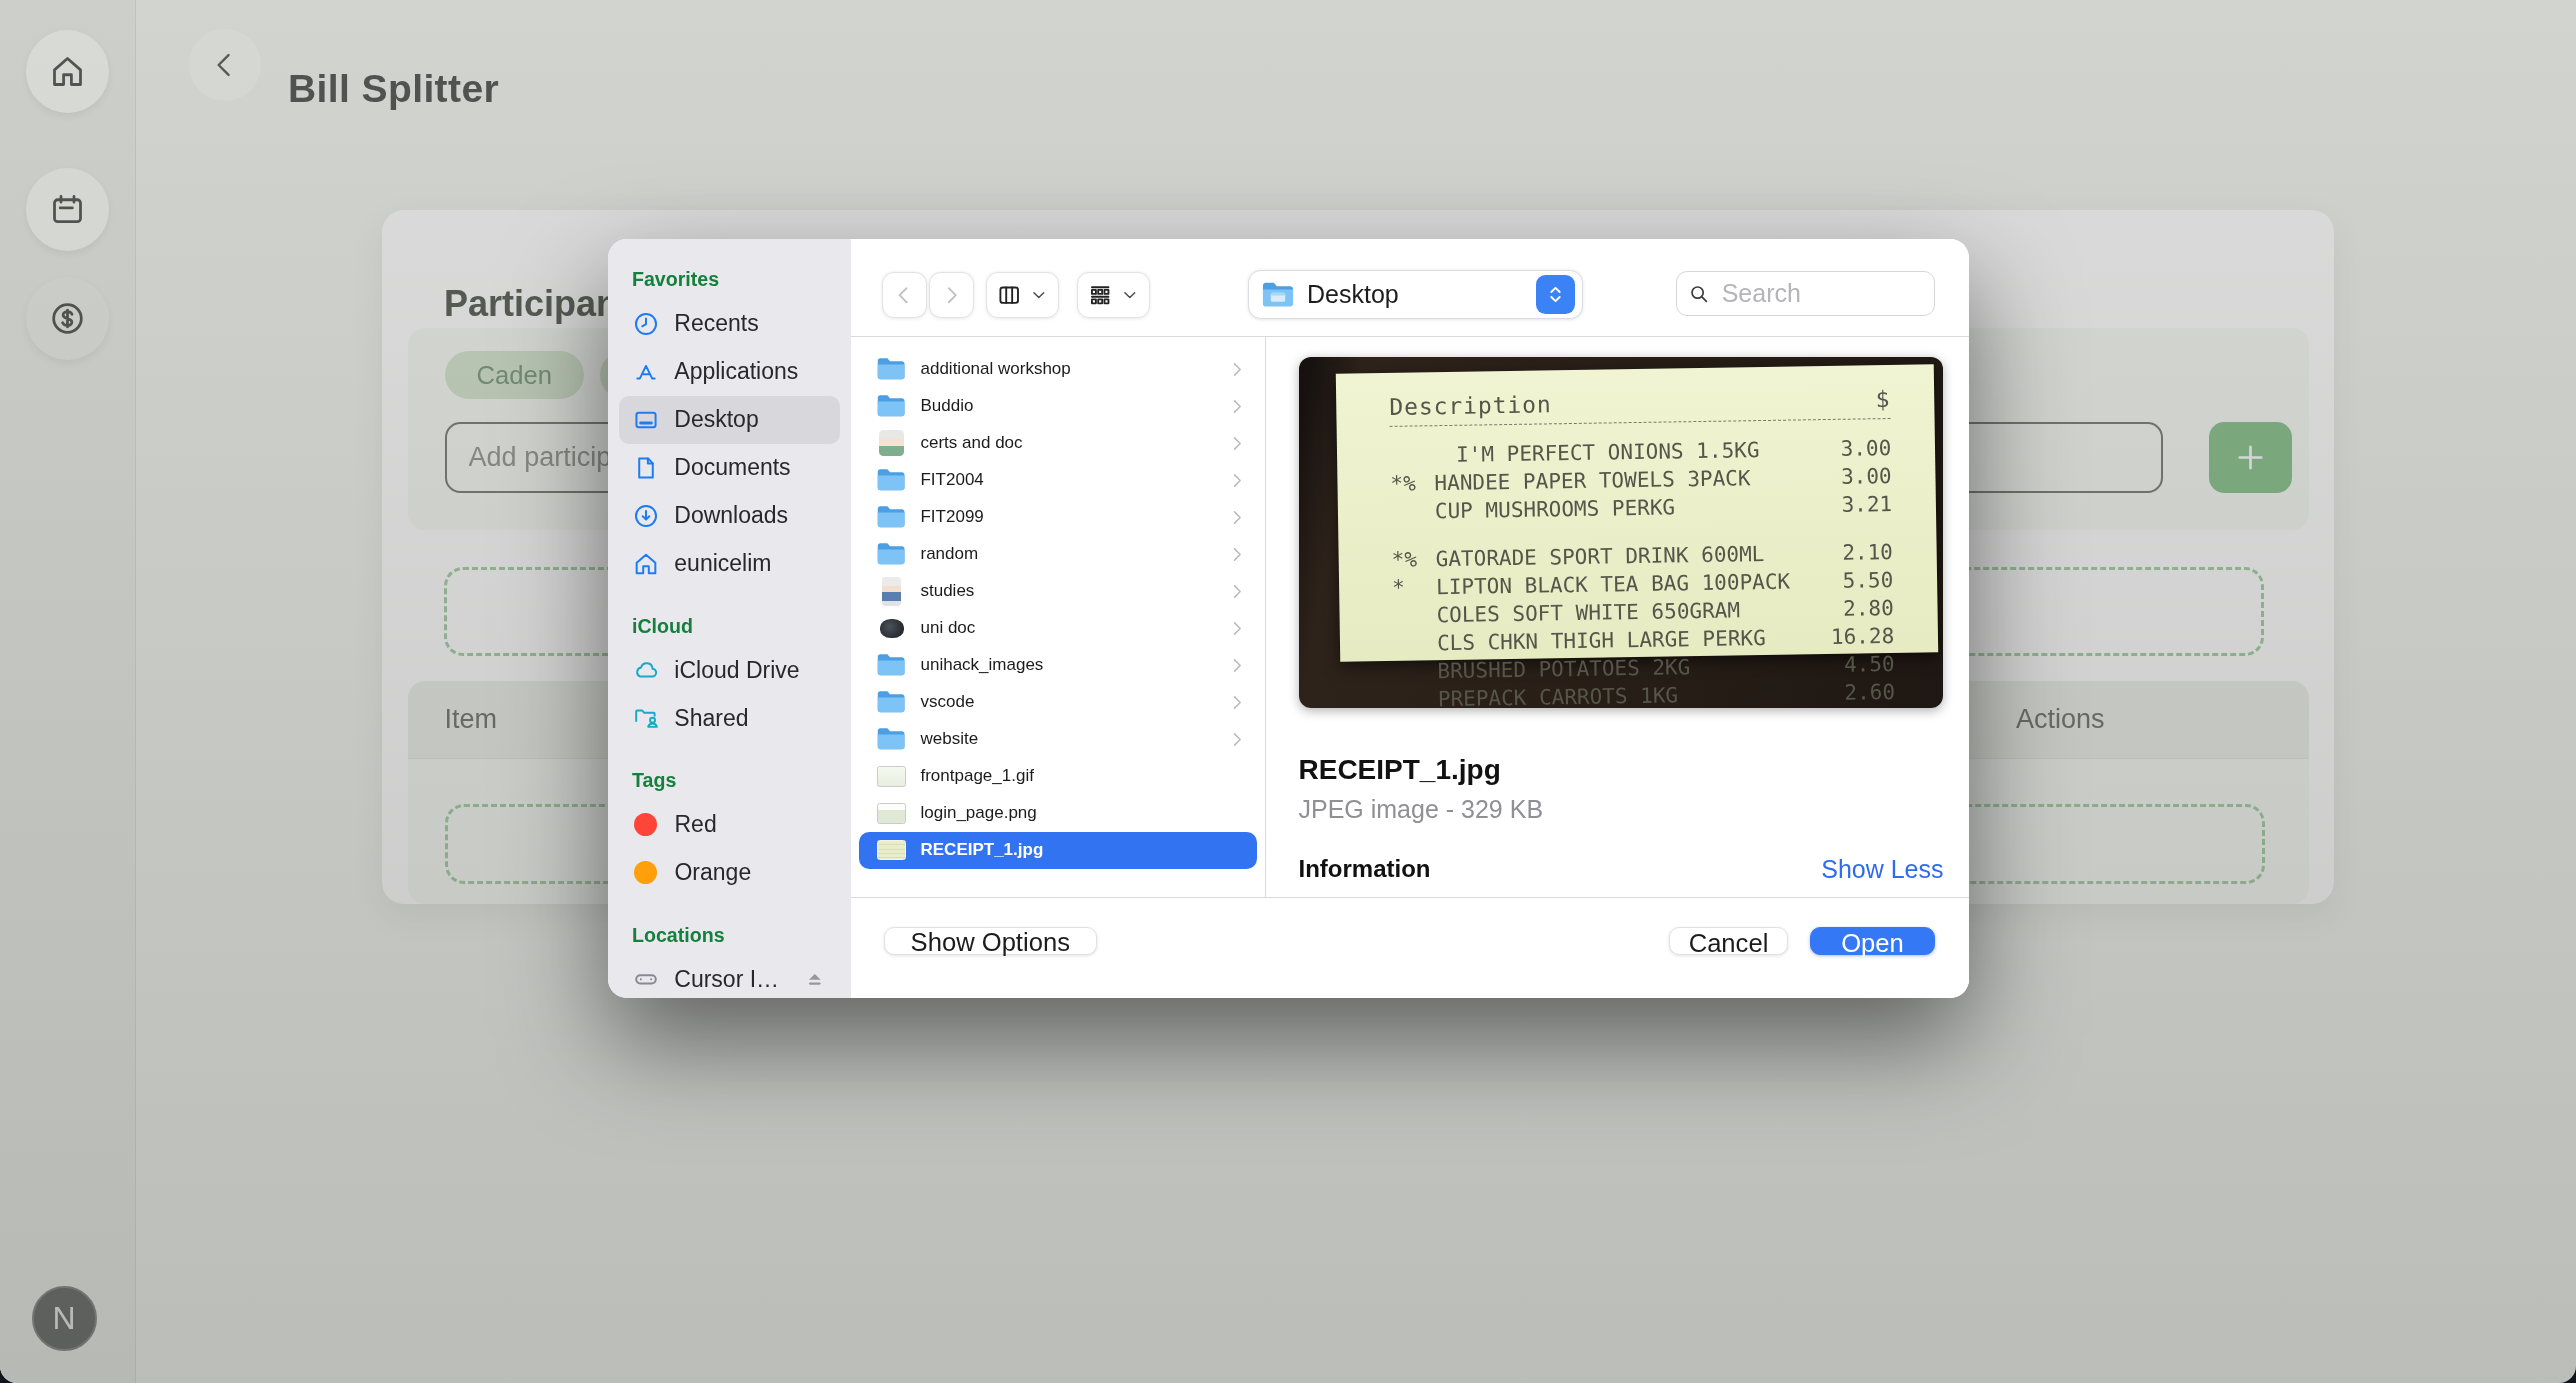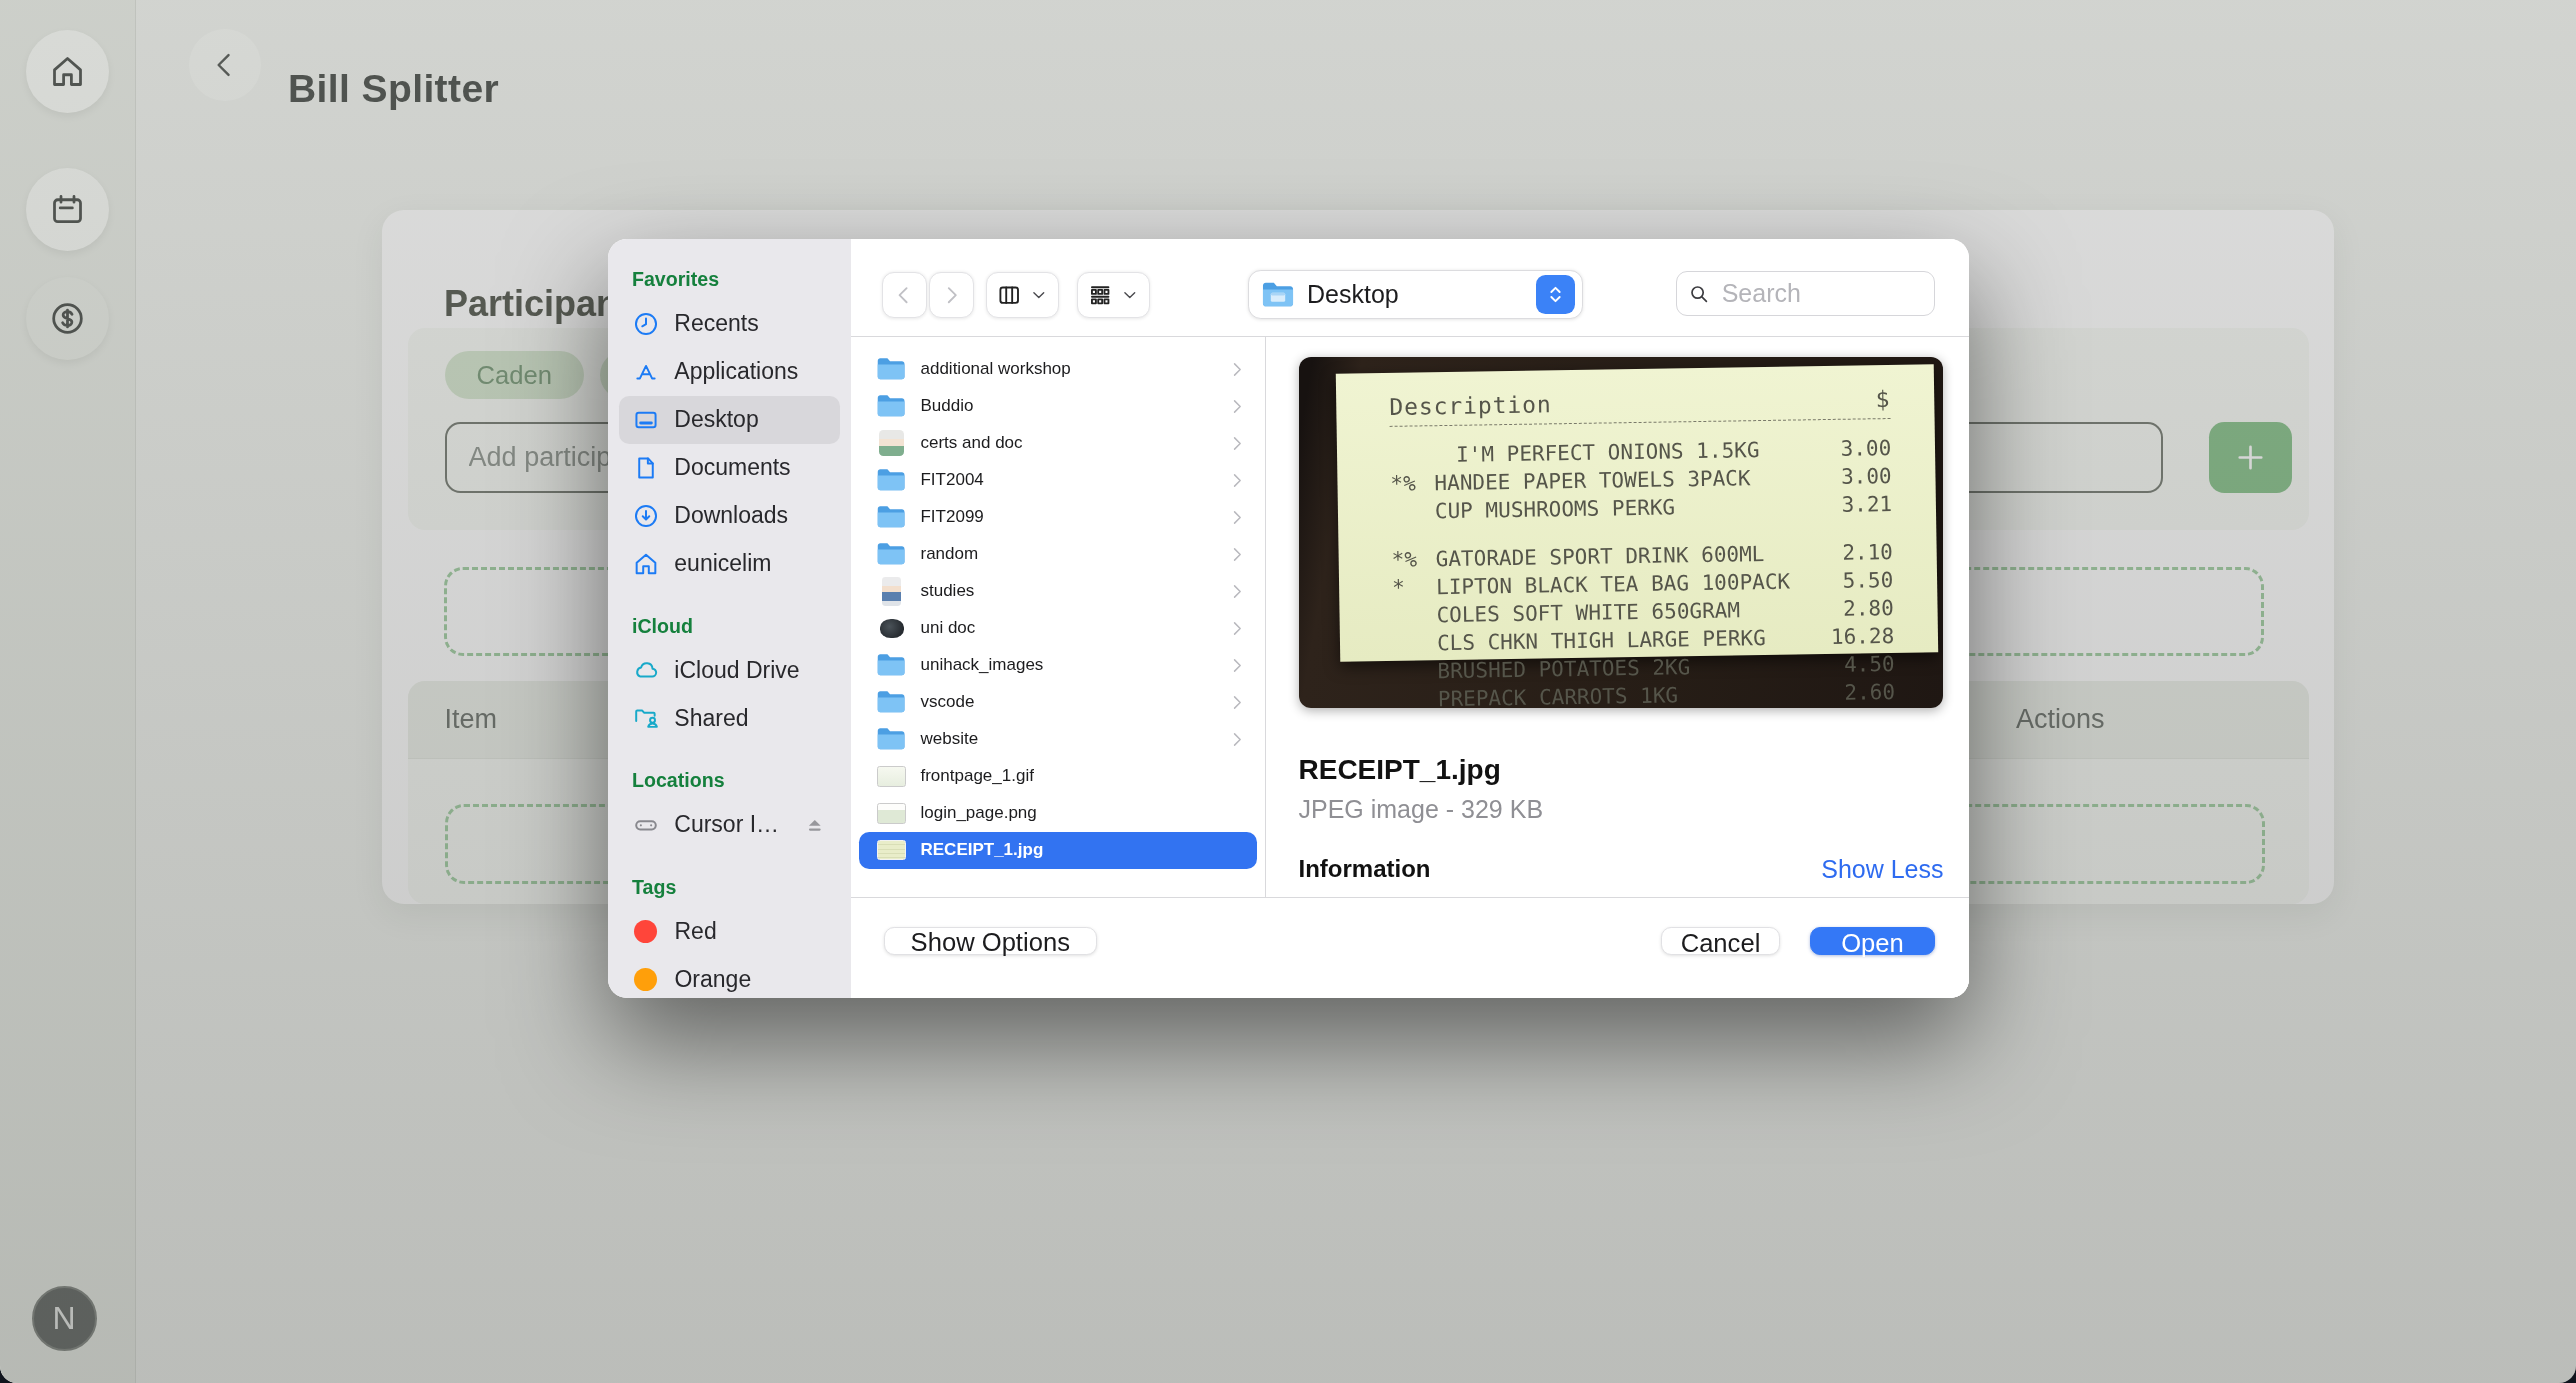--- a/index.html
+++ b/index.html
@@ -117,21 +117,21 @@
   .pname{margin:46px 0 0 8.5px;font-size:28px;font-weight:700;color:#111;}
   .pmeta{margin:8.5px 0 0 8.5px;font-size:25px;color:#8f8f94;}
   .irow{display:flex;justify-content:space-between;align-items:center;margin:31px 0 0 8.5px;padding-right:8.5px;}
   .irow .ilabel{font-size:24px;font-weight:700;color:#111;}
   .showless{font-size:25px;color:#2e6bf0;text-decoration:none;cursor:pointer;}
 
   .dfooter{height:101px;flex:none;border-top:1.7px solid #d9d9dc;position:relative;background:#fff;}
   .fbtn{position:absolute;top:29px;height:28px;border:1.3px solid #e1e1e4;border-radius:10.2px;background:#fff;
     box-shadow:0 0.9px 3.4px rgba(0,0,0,.12);font-size:25.6px;color:#1c1c1e;font-family:inherit;cursor:pointer;}
   .btn-showopts{left:33px;padding:0 25.6px;}
-  .btn-cancel{right:189px;width:119px;}
+  .btn-cancel{right:181px;width:119px;}
   .btn-open{right:34px;width:125px;background:#3478f6;border-color:#3478f6;color:#fff;box-shadow:0 0.9px 3.4px rgba(20,60,160,.35);}
 </style>
 </head>
 <body>
 
 <div class="screen">
 
   <div class="rail">
     <button class="rail-btn rb1">
         <span class="ric"><svg viewBox="0 0 24 24" fill="none" stroke="currentColor" stroke-width="1.7" stroke-linecap="round" stroke-linejoin="round">
@@ -257,45 +257,45 @@
               <svg viewBox="0 0 24 24" fill="none" stroke="currentColor" stroke-width="1.7" stroke-linecap="round" stroke-linejoin="round">
                 <path d="M3.6 14.5V6.4c0-.5.4-.9.9-.9h4.1l1.7 1.9h8.2c.5 0 .9.4.9.9v1.8"></path>
                 <circle cx="17.6" cy="13.9" r="2.1"></circle>
                 <path d="M13.9 19.6c.5-1.9 2-2.9 3.7-2.9s3.2 1 3.7 2.9z"></path>
               </svg>
             </span>
             <span class="sb-lb">Shared</span>
           </div>
         </div>
         <div class="sb-sec">
+          <div class="sb-title">Tags</div>
+          <div class="sb-item">
+            <span class="dot" style="background: rgb(255, 69, 58);"></span>
+            <span class="sb-lb">Red</span>
+          </div>
+          <div class="sb-item">
+            <span class="dot" style="background: rgb(255, 159, 10);"></span>
+            <span class="sb-lb">Orange</span>
+          </div>
+        </div>
+        <div class="sb-sec">
           <div class="sb-title">Locations</div>
           <div class="sb-item">
             <span class="sb-ic gray">
               <svg viewBox="0 0 24 24" fill="none" stroke="currentColor" stroke-width="1.7" stroke-linecap="round" stroke-linejoin="round">
                 <rect x="3.6" y="8.8" width="16.8" height="7" rx="3.5"></rect>
                 <circle cx="7.6" cy="12.3" r=".9" fill="currentColor" stroke="none"></circle>
                 <circle cx="16.4" cy="12.3" r=".9" fill="currentColor" stroke="none"></circle>
               </svg>
             </span>
             <span class="sb-lb">Cursor In...</span>
             <span class="ej"><svg viewBox="0 0 24 24" fill="currentColor">
                 <path d="M6.5 13 12 7.6 17.5 13z"></path>
                 <rect x="6.5" y="15.4" width="11" height="2.1" rx="1"></rect>
               </svg></span>
-          </div>
-        </div>
-        <div class="sb-sec">
-          <div class="sb-title">Tags</div>
-          <div class="sb-item">
-            <span class="dot" style="background: rgb(255, 69, 58);"></span>
-            <span class="sb-lb">Red</span>
-          </div>
-          <div class="sb-item">
-            <span class="dot" style="background: rgb(255, 159, 10);"></span>
-            <span class="sb-lb">Orange</span>
           </div>
         </div>
       </aside>
     <div class="dmain">
       <div class="dtoolbar">
         <button class="tbtn nav-back">
             <span class="ric"><svg viewBox="0 0 24 24" fill="none" stroke="currentColor" stroke-width="1.7" stroke-linecap="round" stroke-linejoin="round">
                 <path d="M14.2 5.6 7.8 12l6.4 6.4"></path>
               </svg></span>
           </button>

